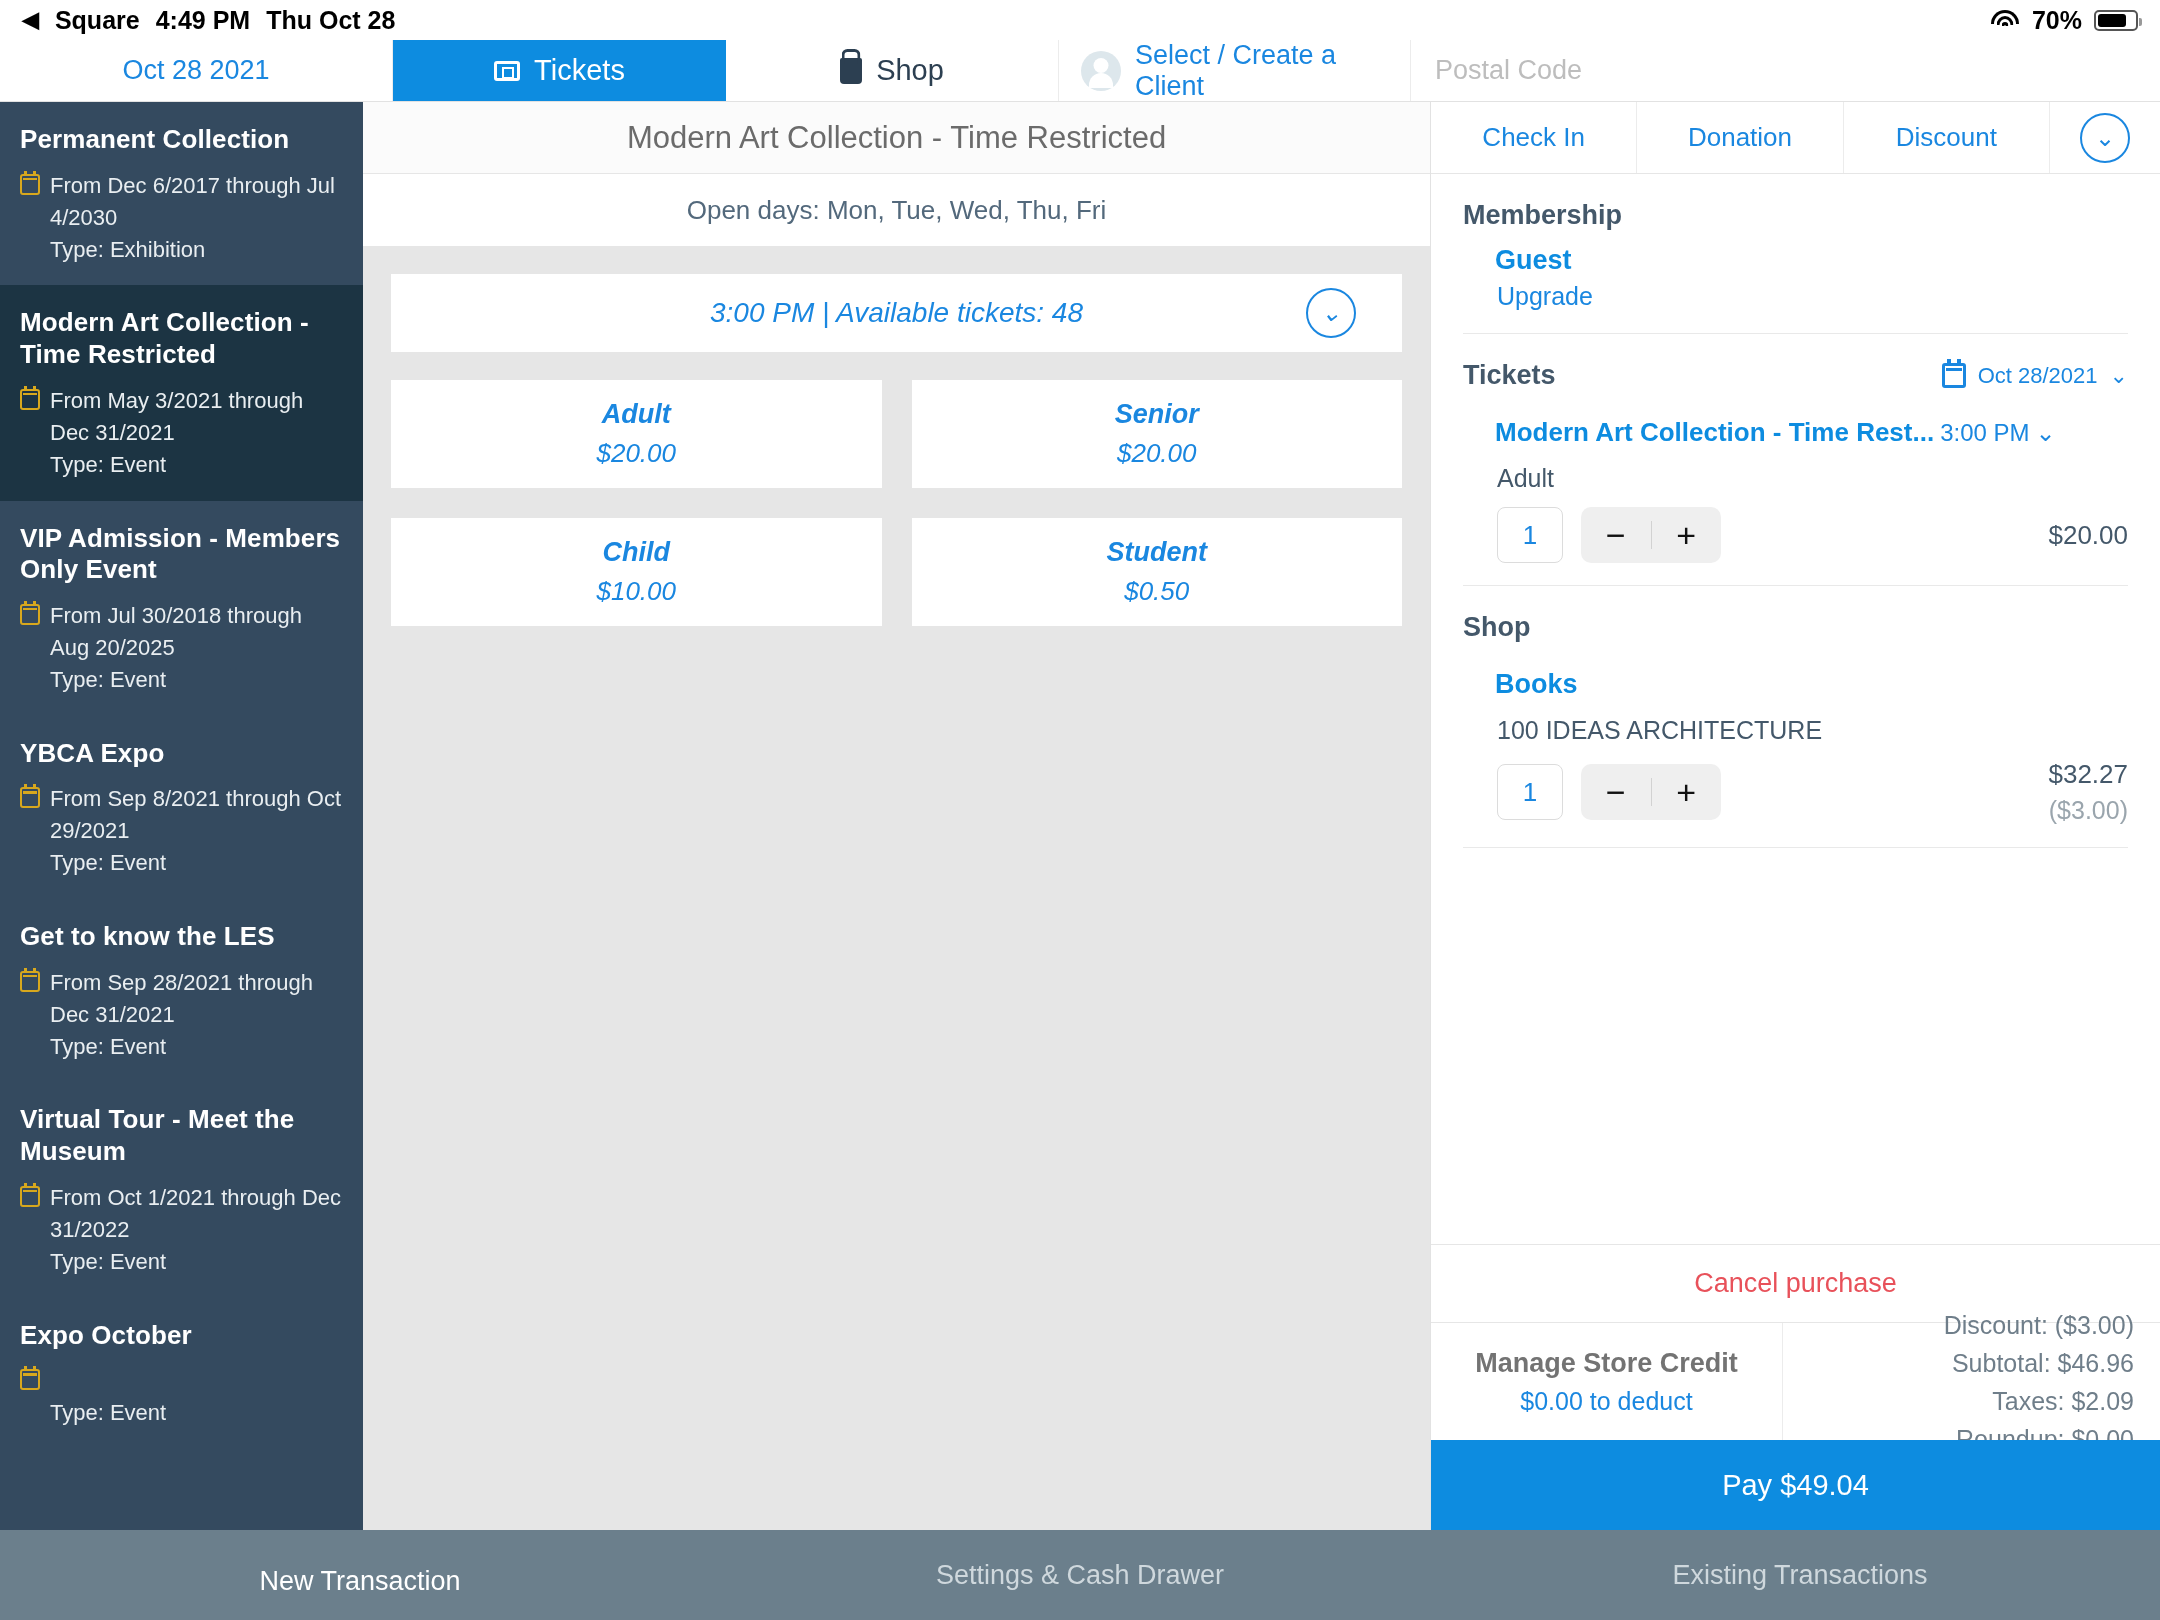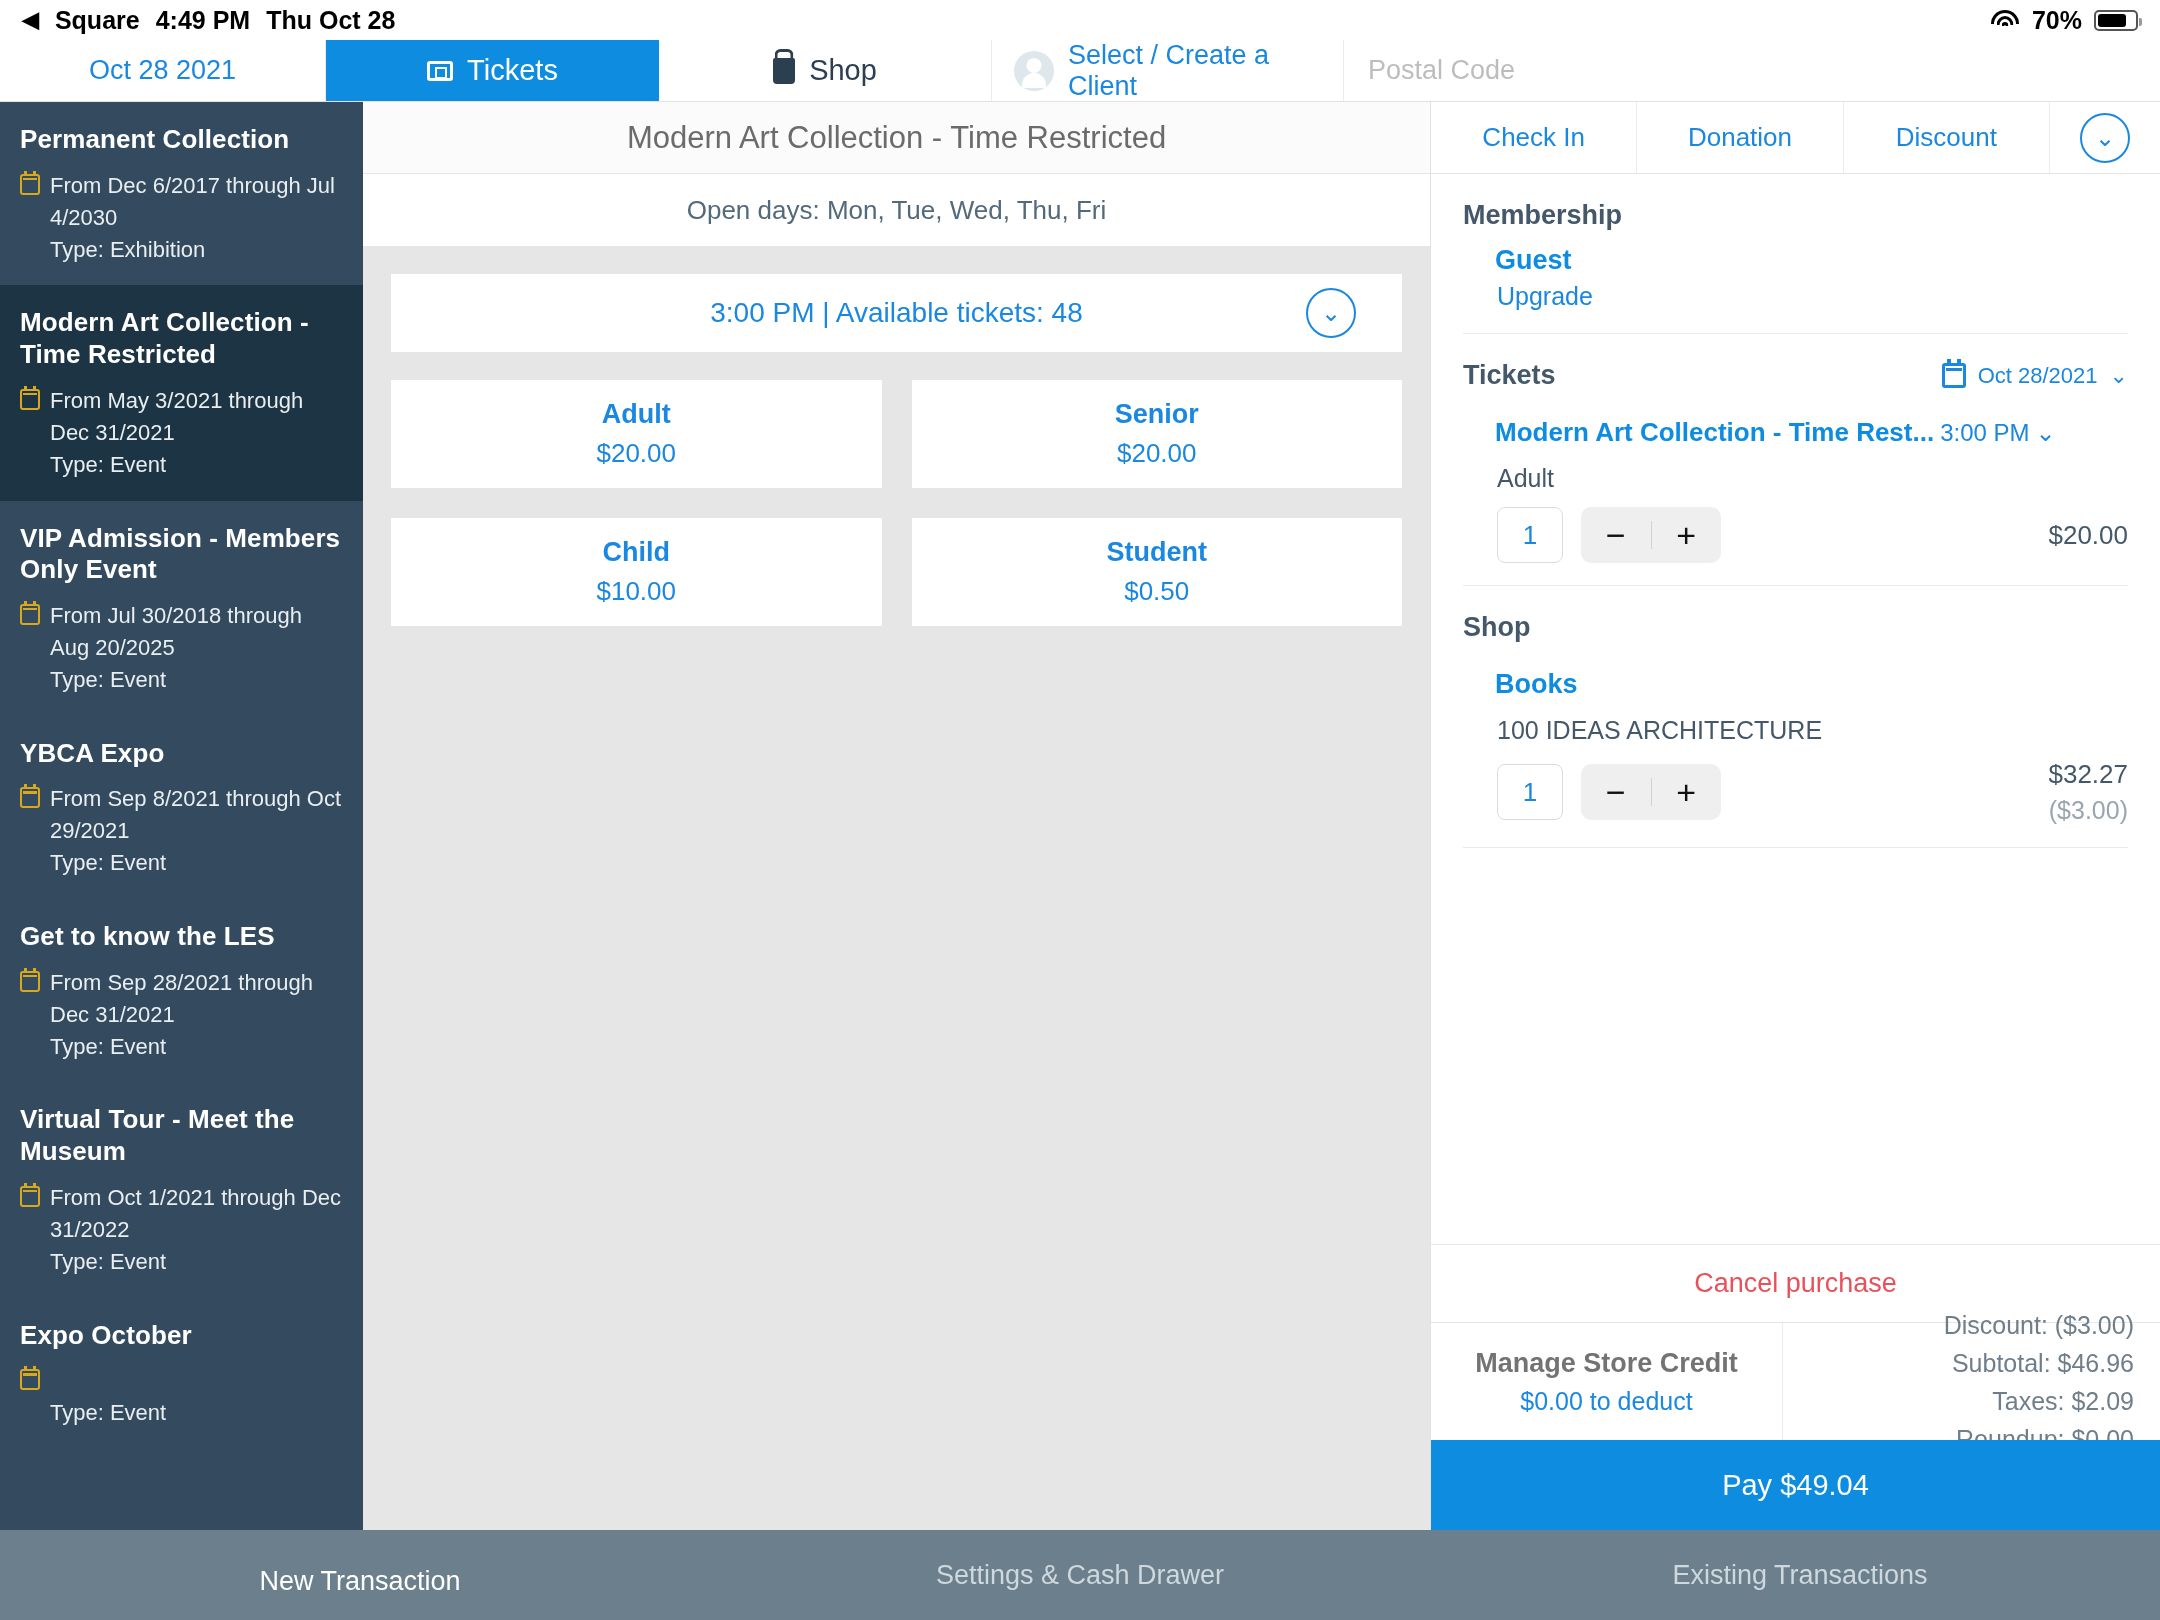--- a/index.html
+++ b/index.html
@@ -34,21 +34,21 @@
   .batt { width: 44px; height: 21px; border: 2px solid #555; border-radius: 5px; position: relative; display:inline-block; }
   .batt::after { content:""; position:absolute; right:-6px; top:6px; width:3px; height:8px; background:#999; border-radius:0 2px 2px 0; }
   .batt i { position:absolute; left:2px; top:2px; bottom:2px; width:70%; background:#000; border-radius:3px; display:block; }
 
   
   .topnav {
     flex: 0 0 62px; height: 62px; display: flex; background: #fff;
     border-bottom: 1px solid #e2e2e2;
   }
   .tn-date {
-    width: 326px; display:flex; align-items:center; justify-content:center;
+    width: 393px; display:flex; align-items:center; justify-content:center;
     color: #1a87e0; font-size: 27px; border-right: 1px solid #ececec;
   }
   .tn-tab {
     display:flex; align-items:center; justify-content:center; gap: 14px;
     font-size: 29px; color: #2c3f51;
   }
   .tn-tab.tickets { width: 333px; background:#0d8ce0; color:#fff; }
   .tn-tab.shop { width: 332px; }
   .tn-client {
     width: 353px; display:flex; align-items:center; gap: 14px; padding-left: 22px;
@@ -83,21 +83,21 @@
   
   .center { flex: 1; display:flex; flex-direction:column; background:#e6e6e6; min-width:0; }
   .center-head {
     background:#fbfbfb; height: 72px; flex:0 0 72px; display:flex; align-items:center; justify-content:center;
     color:#6b6b6b; font-size:31px; border-bottom:1px solid #e6e6e6;
   }
   .center-sub {
     background:#fff; height: 72px; flex:0 0 72px; display:flex; align-items:center; justify-content:center;
     color:#53697c; font-size:26px;
   }
-  .center-scroll { flex:1; padding: 28px 28px 0 28px; min-height:0; }
+  .center-scroll { flex:1; padding: 28px 28px 0 28px; min-height:0;font-style:italic; }
   .slot {
     background:#fff; height:78px; display:flex; align-items:center; justify-content:center;
     position:relative; color:#1a87e0; font-size:28px; margin-bottom: 28px;
   }
   .chev-btn {
     width:50px; height:50px; border-radius:50%; border:2px solid #1a87e0;
     display:flex; align-items:center; justify-content:center; color:#1a87e0; font-size:24px;
   }
   .slot .chev-btn { position:absolute; right: 46px; top:50%; transform:translateY(-50%); }
   .types { display:grid; grid-template-columns: 1fr 1fr; gap: 30px; }

